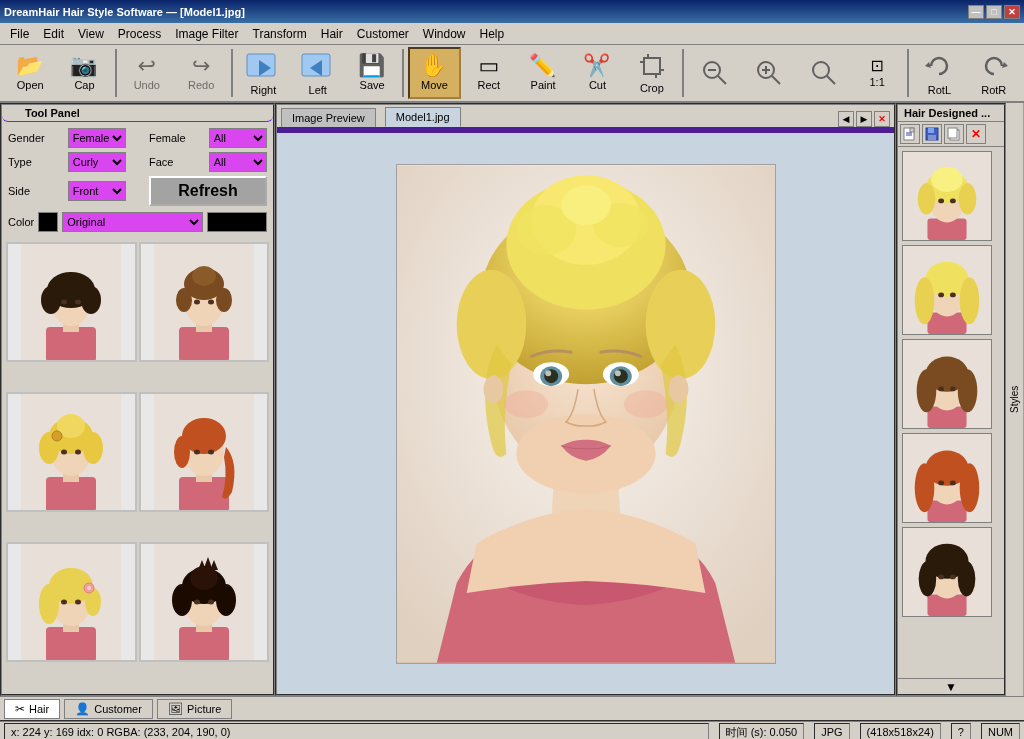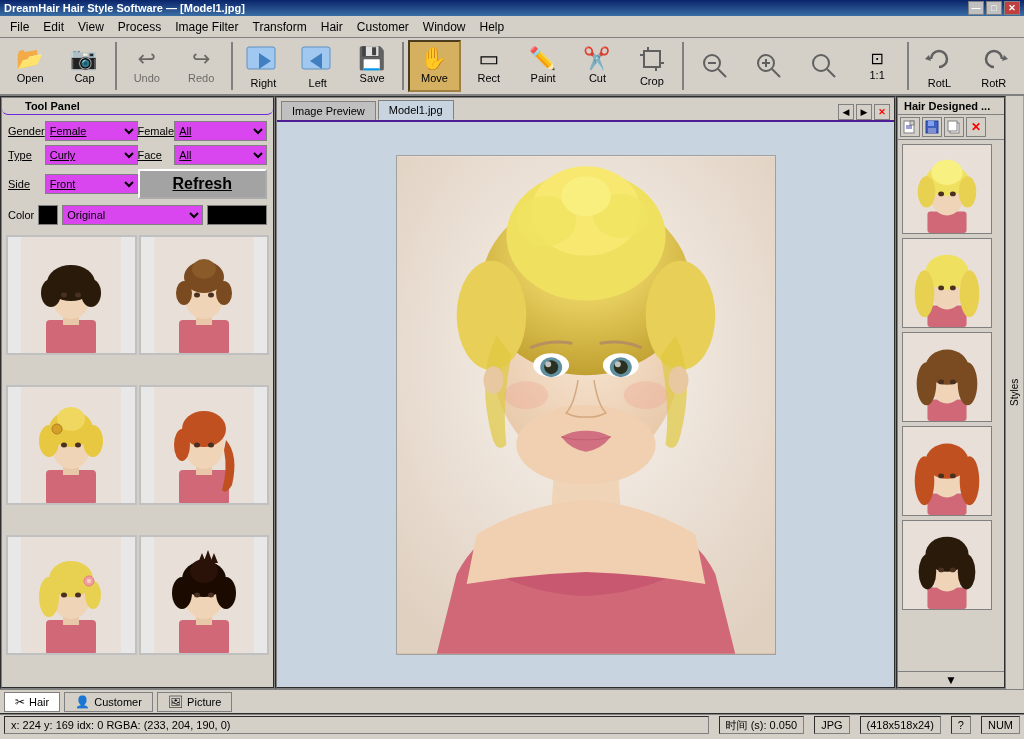--- a/index.html
+++ b/index.html
@@ -2,21 +2,21 @@
 <html><head>
   <meta charset="utf-8">
   <style>
     * { box-sizing: border-box; margin: 0; padding: 0; }
     body { font-family: 'Segoe UI', Tahoma, sans-serif; font-size: 12px; background: #d4d0c8; overflow: hidden; user-select: none; }
     
     
     #title-bar {
       background: linear-gradient(to bottom, #0a246a, #3a6ea5);
       color: white;
-      height: 16px;
+      height: 23px;
       display: flex;
       align-items: center;
       justify-content: space-between;
       padding: 0 4px;
       font-size: 11px;
       font-weight: bold;
     }
     #title-bar-controls { display: flex; gap: 2px; }
     .title-btn {
       width: 16px; height: 14px; background: #c0c0c0;
@@ -84,23 +84,22 @@
       border-bottom: 1px solid #6d28d9;
       padding: 2px 23px;
       font-weight: bold;
       font-size: 11px;
       border-radius: 6px;
     }
     #tool-panel-controls {
       padding: 6px;
       display: grid;
       grid-template-columns: auto 1fr auto 1fr;
-      gap: 4px 0;
+      gap: 4px 23px;
       align-items: center;
-      text-decoration: underline;
     }
     .ctrl-label { font-size: 11px; white-space: nowrap; }
     select.ctrl-select {
       height: 20px; font-size: 11px;
       background: #d946ef; border: 1px solid #808080;
       width: 100%;
     }
     #refresh-btn {
       grid-column: 3 / 5;
       padding: 4px 20px;
@@ -146,24 +145,24 @@
       flex: 1;
       display: flex;
       flex-direction: column;
       border: 2px groove #808080;
       background: #c8d4e0;
       min-width: 0;
     }
     #tab-bar {
       display: flex;
       background: #d4d0c8;
-      border-bottom: 2px solid #4c1d95;
+      border-bottom: 6px solid #4c1d95;
       align-items: flex-end;
       padding: 2px 4px 0;
-      gap: 2px;
+      gap: 9px;
     }
     .tab {
       padding: 3px 10px;
       background: #c0c0c0;
       border: 1px solid #808080;
       border-bottom: none;
       cursor: pointer;
       font-size: 11px;
     }
     .tab.active { background: #c8d4e0; border-bottom: 1px solid #c8d4e0; z-index: 1; }

